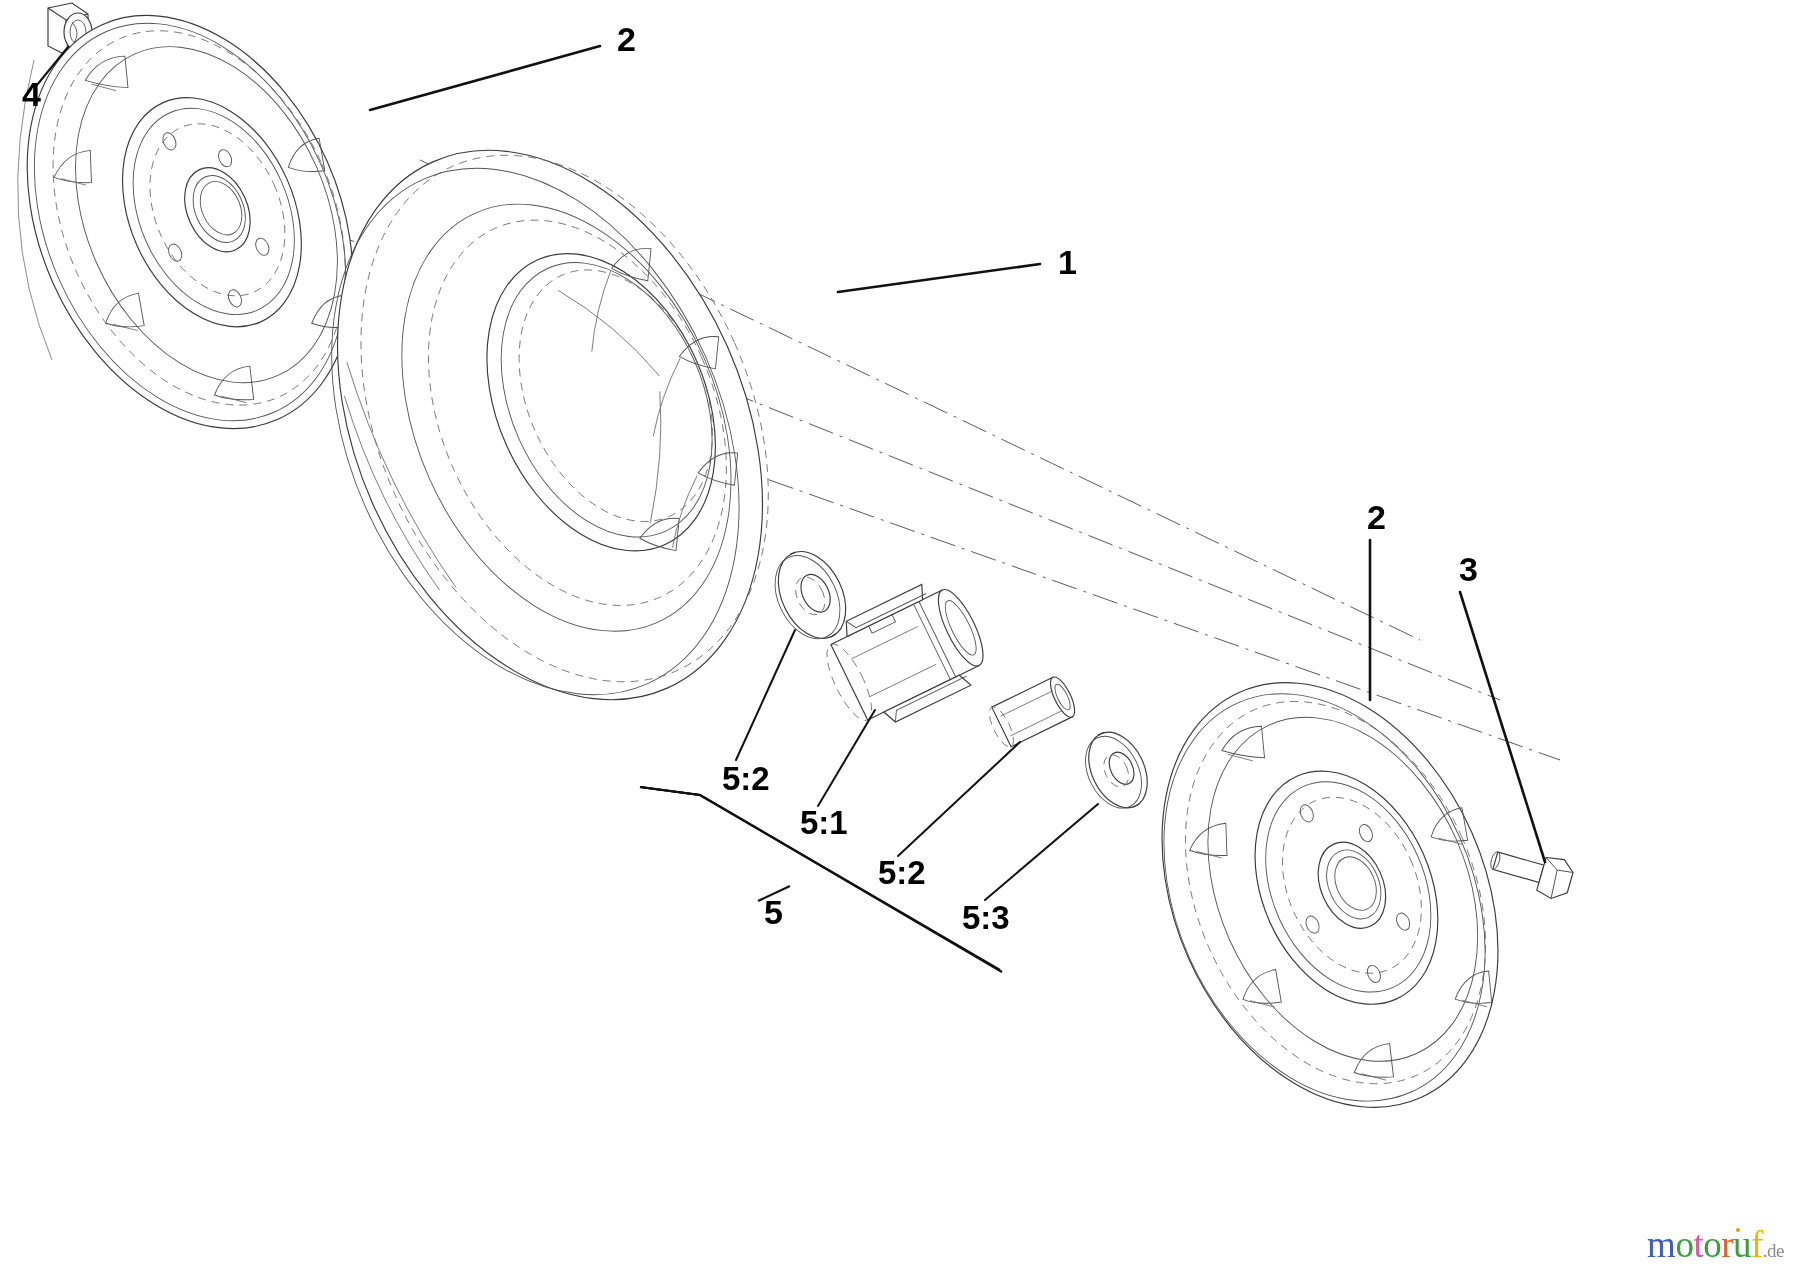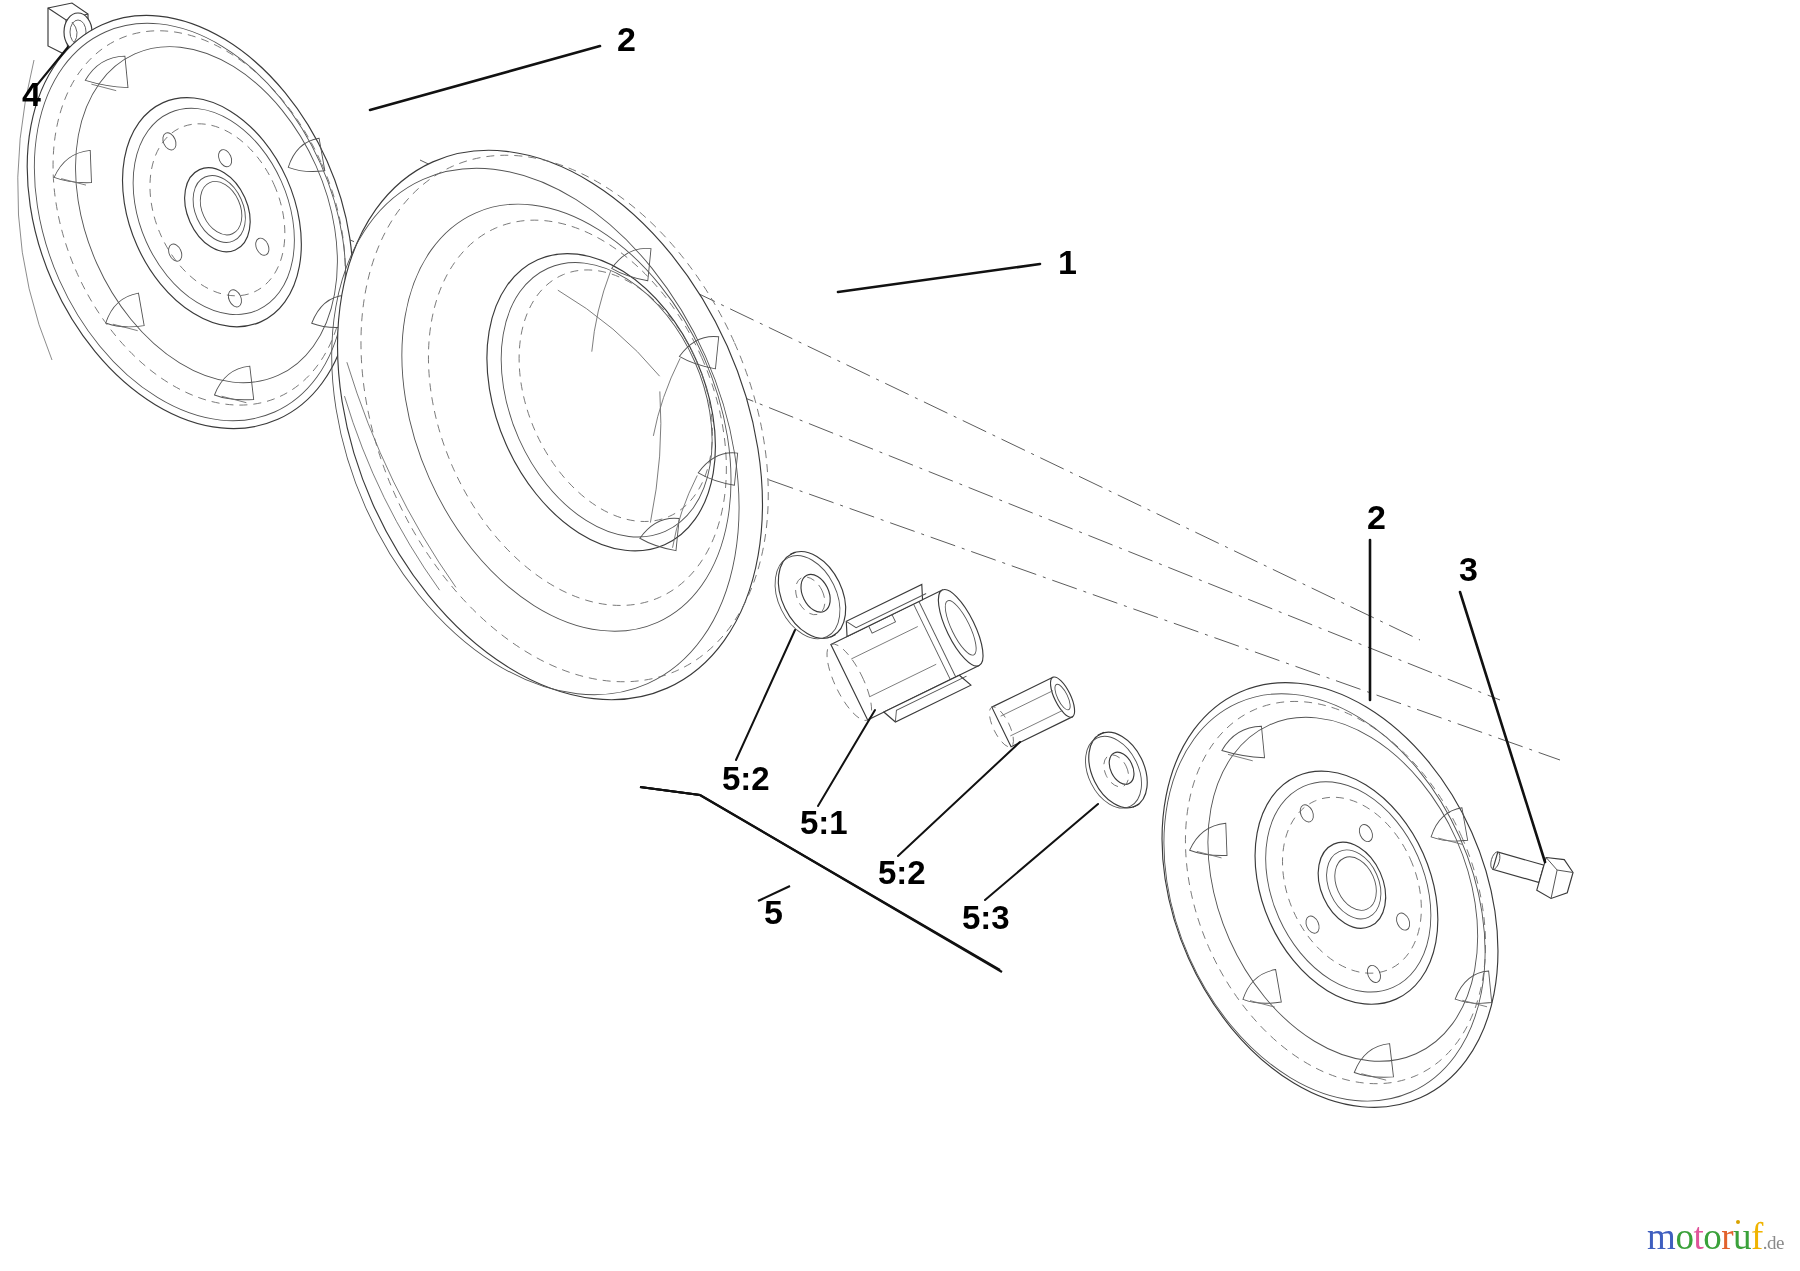--- a/index.html
+++ b/index.html
@@ -40,21 +40,21 @@
     fill: #000000;
     font-size: 34px;
     dominant-baseline: middle;
   }
   .callout-text.sub { font-size: 33px; }
 
   
   #watermark {
     position: absolute;
     right: 16px;
-    bottom: 16px;
+    bottom: 8px;
     font-family: "Liberation Serif", serif;
     font-size: 37px;
     letter-spacing: -0.5px;
     line-height: 1;
     white-space: nowrap;
     user-select: none;
   }
   #watermark .wm-suffix {
     font-size: 19px;
     color: #8a8a8a;

